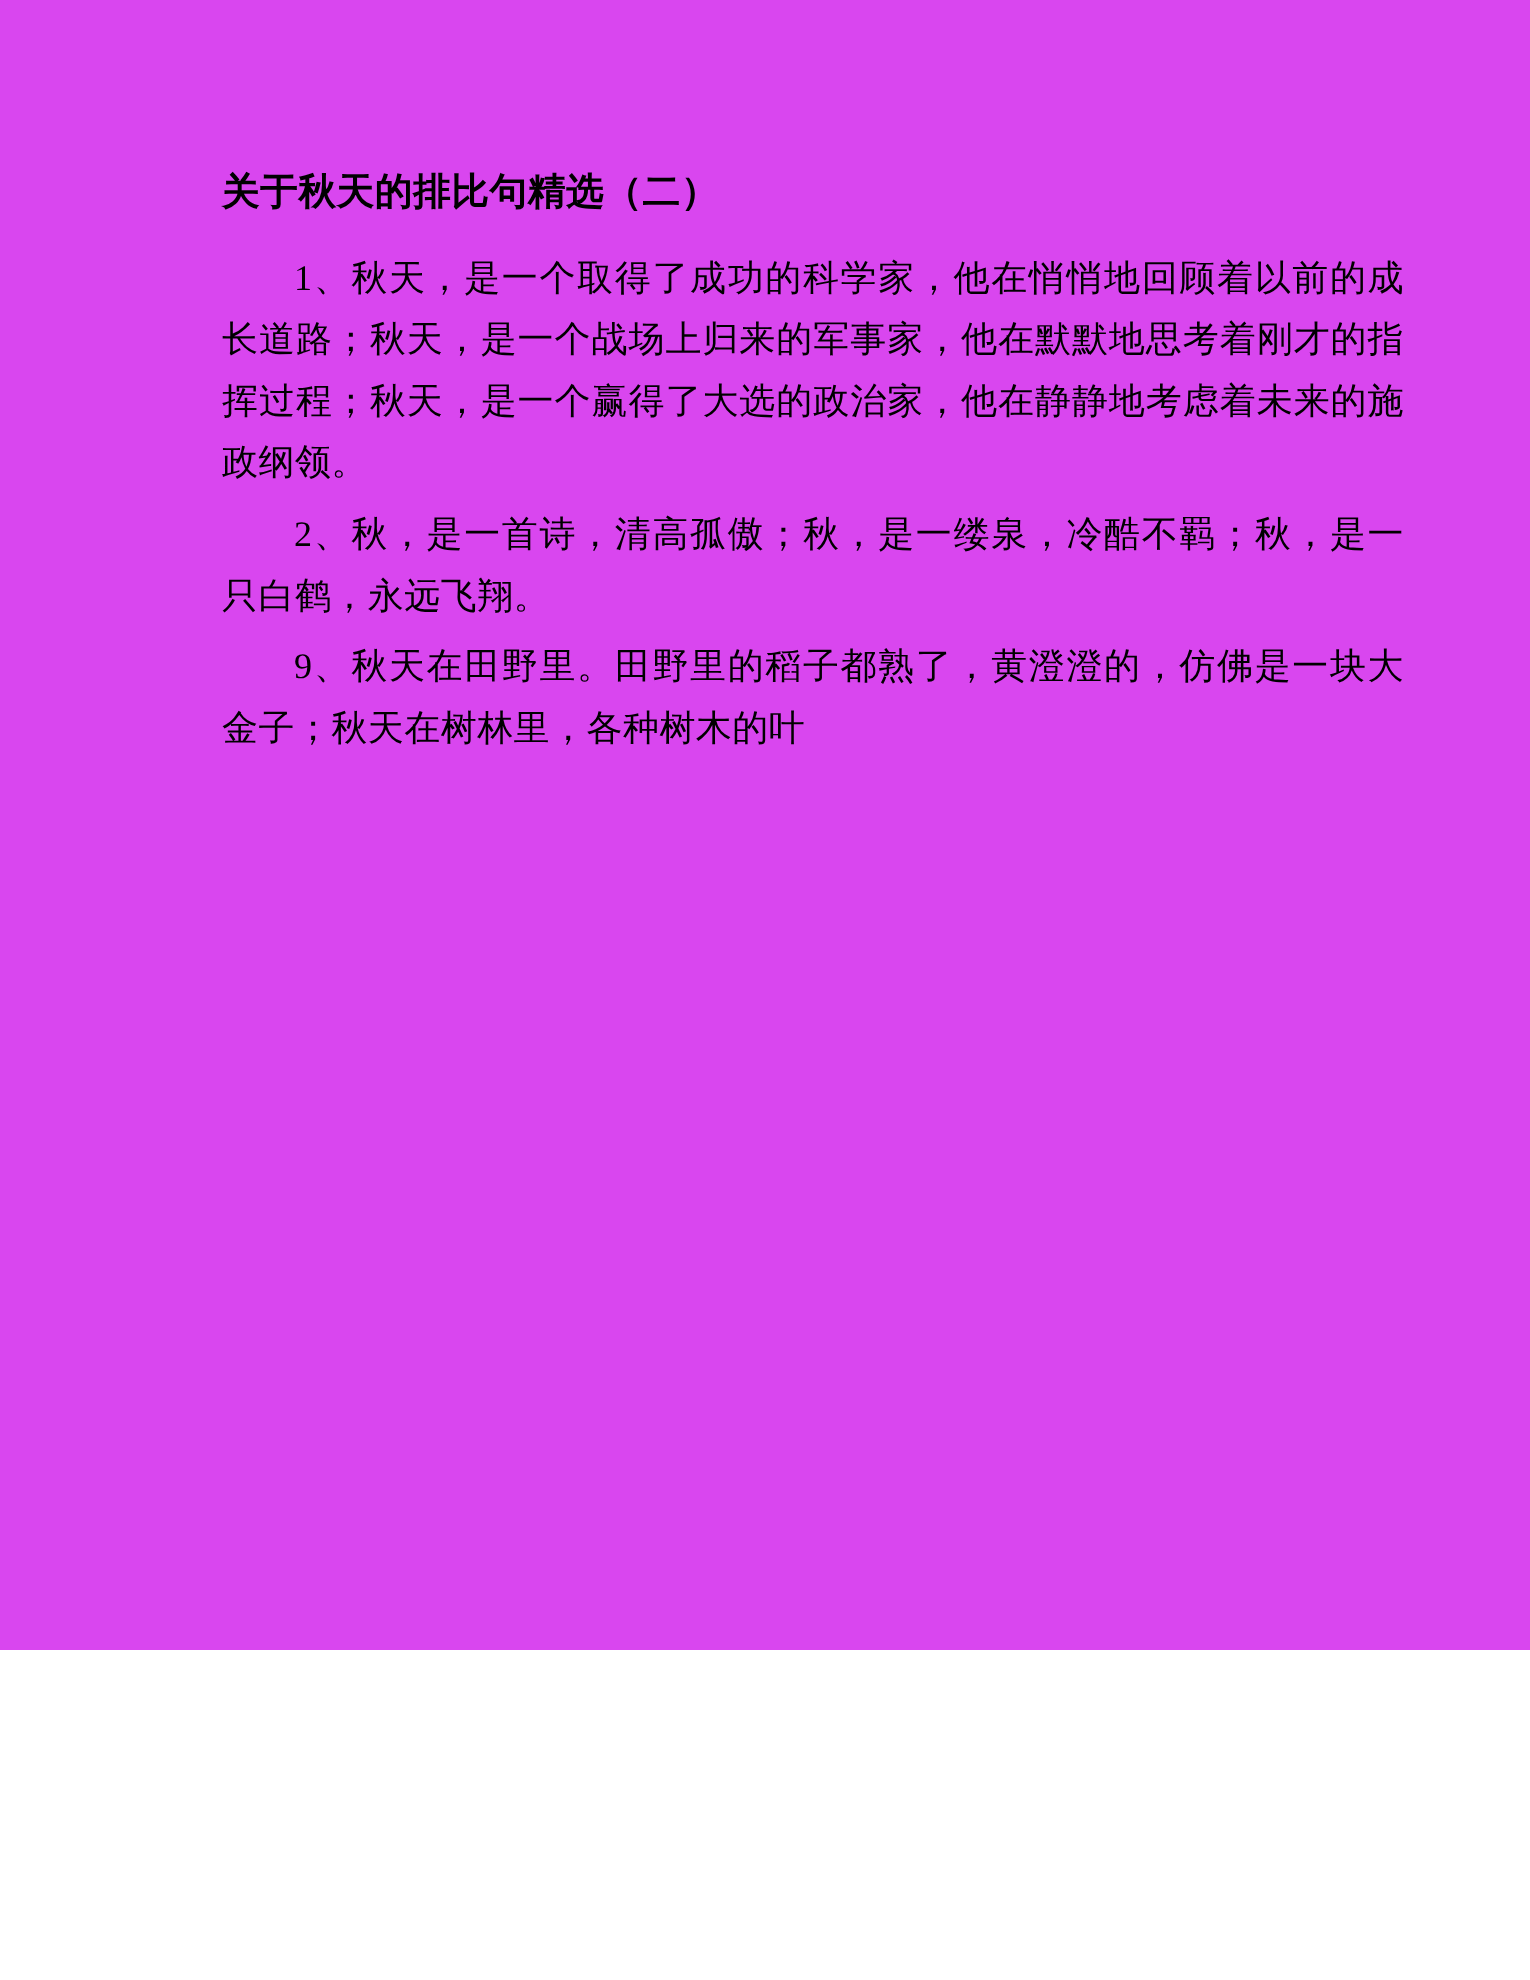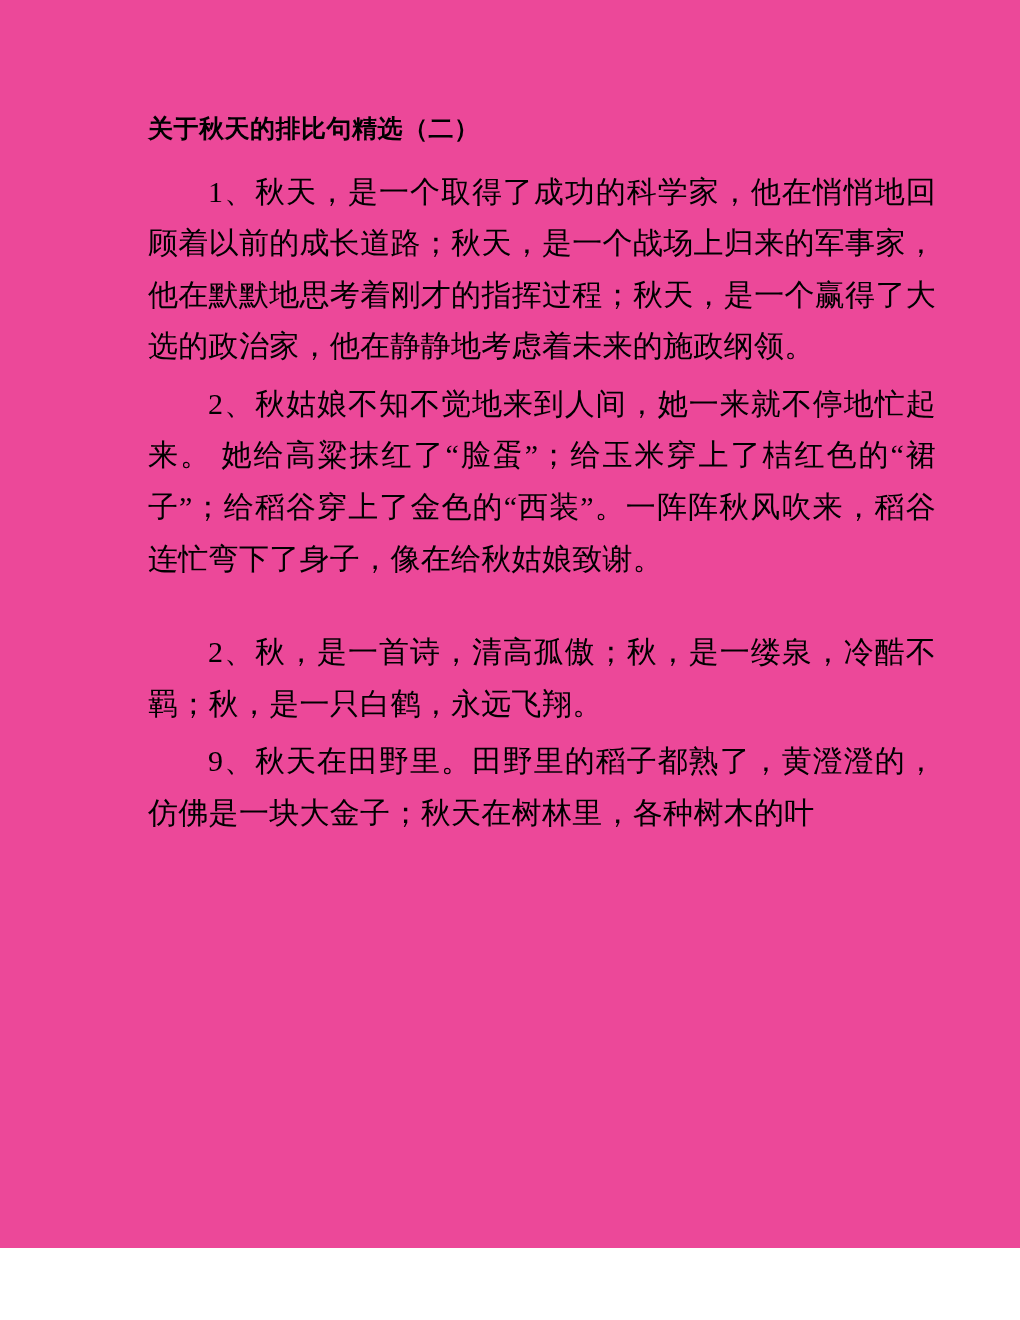--- a/index.html
+++ b/index.html
@@ -10,49 +10,48 @@
   body {
     width: 1020px;
     height: 1320px;
     font-family: "Liberation Serif", "DejaVu Serif", serif;
     color: #000000;
     overflow: hidden;
   }
   .page {
     position: relative;
     width: 1020px;
-    height: 1248px;
+    height: 1100px;
     box-sizing: border-box;
     padding: 110px 84px 0 148px;
-    background: #ec4899;
+    background: #d946ef;
   }
   .doc-title {
     font-size: 25px;
     line-height: 1.5;
     letter-spacing: 0.5px;
     margin: 0 0 18px 0;
     text-align: justify;
     text-justify: inter-ideograph;
   }
   .para {
-    font-size: 30px;
+    font-size: 24px;
     line-height: 1.72;
     letter-spacing: 0.3px;
     margin: 0 0 6px 0;
     text-indent: 2em;
     text-align: justify;
     text-justify: inter-ideograph;
   }
   .para.gap-after {
     margin-bottom: 42px;
   }
 </style>
 </head>
 <body>
 
 <div class="page">
   <h1 class="doc-title">关于秋天的排比句精选（二）</h1>
 
   <p class="para">1、秋天，是一个取得了成功的科学家，他在悄悄地回顾着以前的成长道路；秋天，是一个战场上归来的军事家，他在默默地思考着刚才的指挥过程；秋天，是一个赢得了大选的政治家，他在静静地考虑着未来的施政纲领。</p>
-  <p class="para gap-after">2、秋姑娘不知不觉地来到人间，她一来就不停地忙起来。 她给高粱抹红了“脸蛋”；给玉米穿上了桔红色的“裙子”；给稻谷穿上了金色的“西装”。一阵阵秋风吹来，稻谷连忙弯下了身子，像在给秋姑娘致谢。</p>
   <p class="para">2、秋，是一首诗，清高孤傲；秋，是一缕泉，冷酷不羁；秋，是一只白鹤，永远飞翔。</p>
   <p class="para">9、秋天在田野里。田野里的稻子都熟了，黄澄澄的，仿佛是一块大金子；秋天在树林里，各种树木的叶</p>
 </div>
 
 </body></html>

